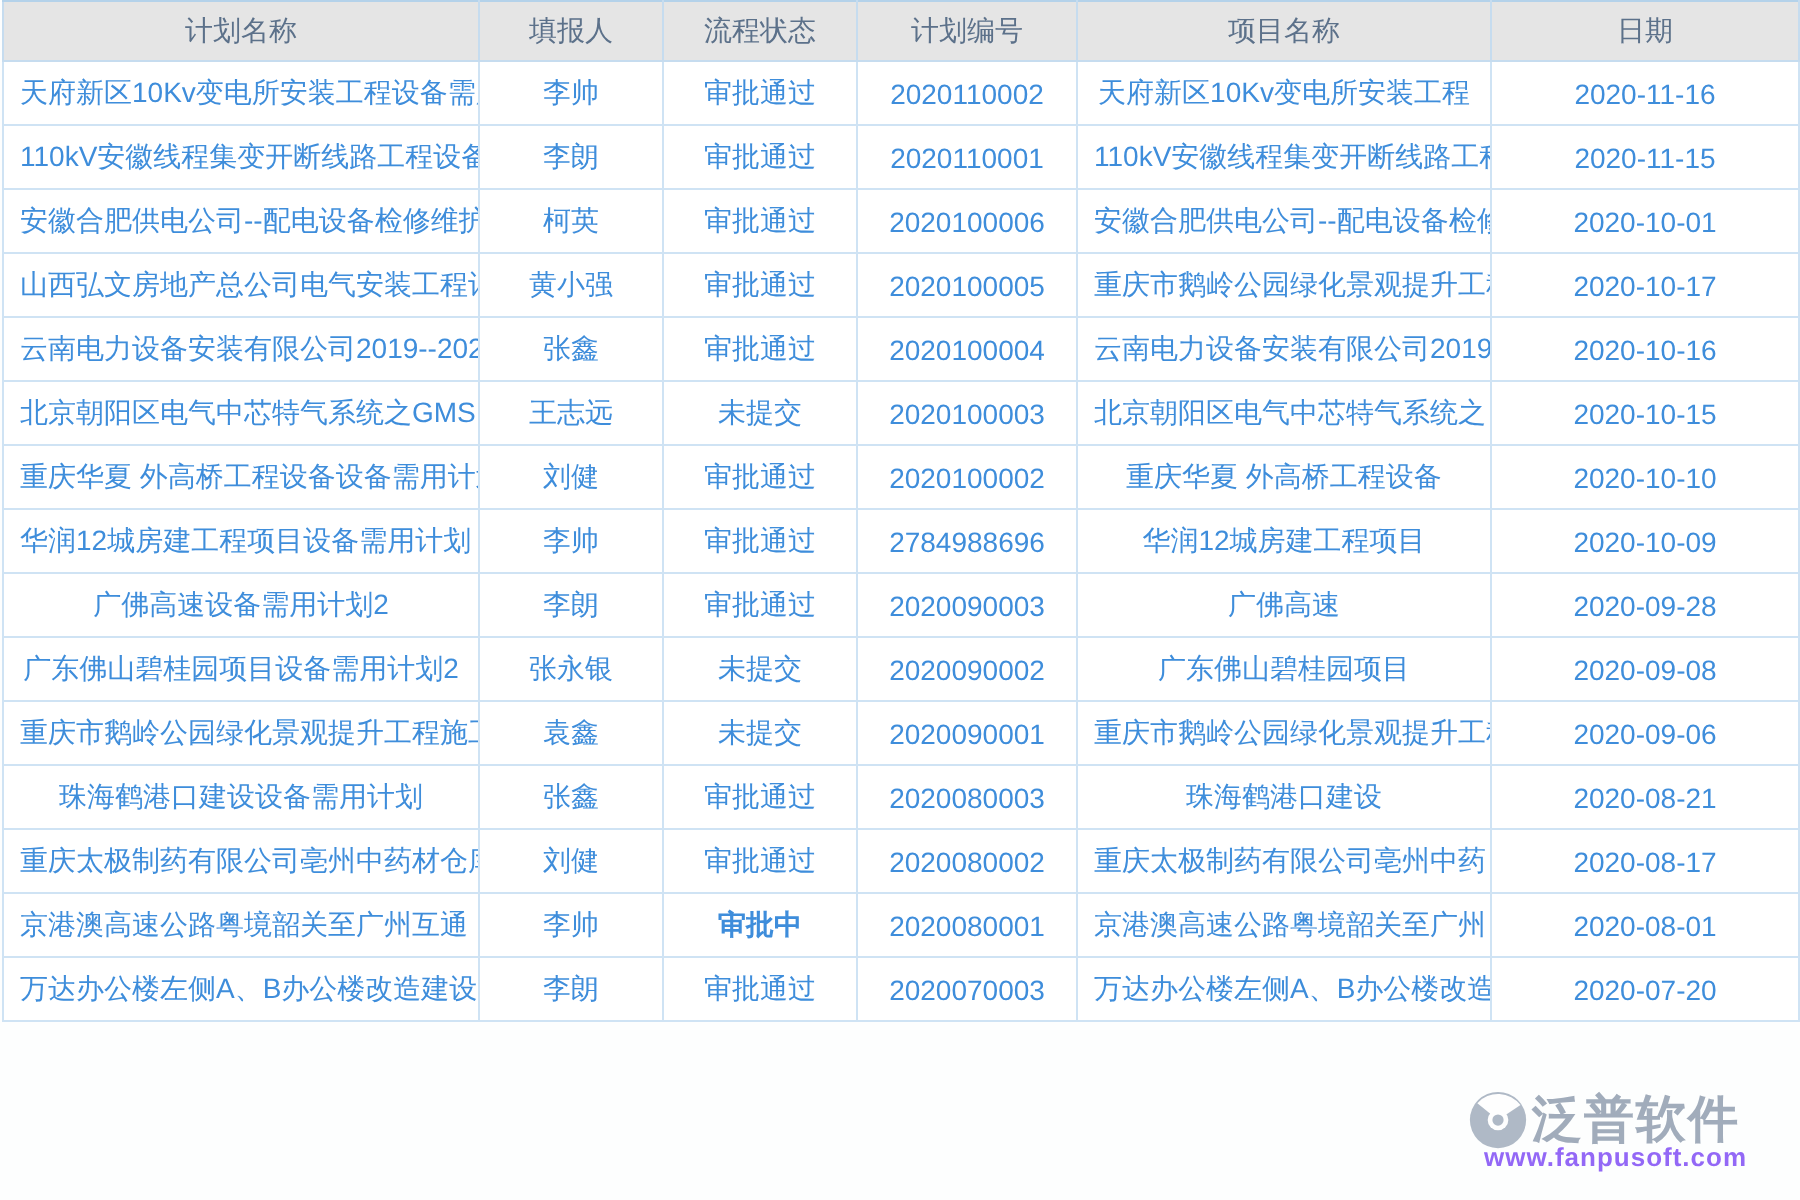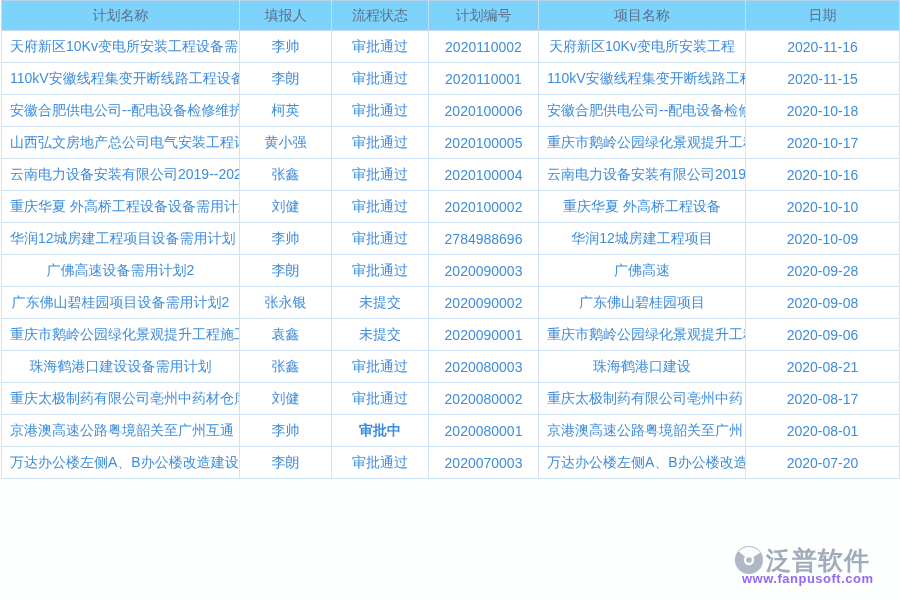--- a/index.html
+++ b/index.html
@@ -23,21 +23,21 @@
     font-size:14px;
   }
   table.grid col.c1{width:238px;}
   table.grid col.c2{width:92px;}
   table.grid col.c3{width:97px;}
   table.grid col.c4{width:110px;}
   table.grid col.c5{width:207px;}
   table.grid col.c6{width:154px;}
   table.grid th{
     height:29px;
-    background:#7dd3fc;
+    background:#e5e5e5;
     border:1px solid #c6dcef;
     border-top:1px solid #b4d2ea;
     color:#5c718a;font-weight:normal;font-size:14px;
     text-align:center;
     padding:0 6px;
   }
   table.grid td{
     height:31px;
     border:1px solid #cfe3f4;
     background:#fff;
@@ -111,37 +111,45 @@
           <td class="c-no">2020110001</td>
           <td class="c-project">110kV安徽线程集变开断线路工程</td>
           <td class="c-date">2020-11-15</td>
         </tr>
         <tr>
           <td class="c-plan">安徽合肥供电公司--配电设备检修维护</td>
           <td class="c-reporter">柯英</td>
           <td class="c-status status-approved">审批通过</td>
           <td class="c-no">2020100006</td>
           <td class="c-project">安徽合肥供电公司--配电设备检修</td>
-          <td class="c-date">2020-10-18</td>
+          <td class="c-date">2020-10-01</td>
         </tr>
         <tr>
           <td class="c-plan">山西弘文房地产总公司电气安装工程计划</td>
           <td class="c-reporter">黄小强</td>
           <td class="c-status status-approved">审批通过</td>
           <td class="c-no">2020100005</td>
           <td class="c-project">重庆市鹅岭公园绿化景观提升工程</td>
           <td class="c-date">2020-10-17</td>
         </tr>
         <tr>
           <td class="c-plan">云南电力设备安装有限公司2019--2020</td>
           <td class="c-reporter">张鑫</td>
           <td class="c-status status-approved">审批通过</td>
           <td class="c-no">2020100004</td>
           <td class="c-project">云南电力设备安装有限公司2019</td>
           <td class="c-date">2020-10-16</td>
+        </tr>
+        <tr>
+          <td class="c-plan">北京朝阳区电气中芯特气系统之GMS</td>
+          <td class="c-reporter">王志远</td>
+          <td class="c-status status-not_submitted">未提交</td>
+          <td class="c-no">2020100003</td>
+          <td class="c-project">北京朝阳区电气中芯特气系统之</td>
+          <td class="c-date">2020-10-15</td>
         </tr>
         <tr>
           <td class="c-plan">重庆华夏 外高桥工程设备设备需用计划</td>
           <td class="c-reporter">刘健</td>
           <td class="c-status status-approved">审批通过</td>
           <td class="c-no">2020100002</td>
           <td class="c-project">重庆华夏 外高桥工程设备</td>
           <td class="c-date">2020-10-10</td>
         </tr>
         <tr>

